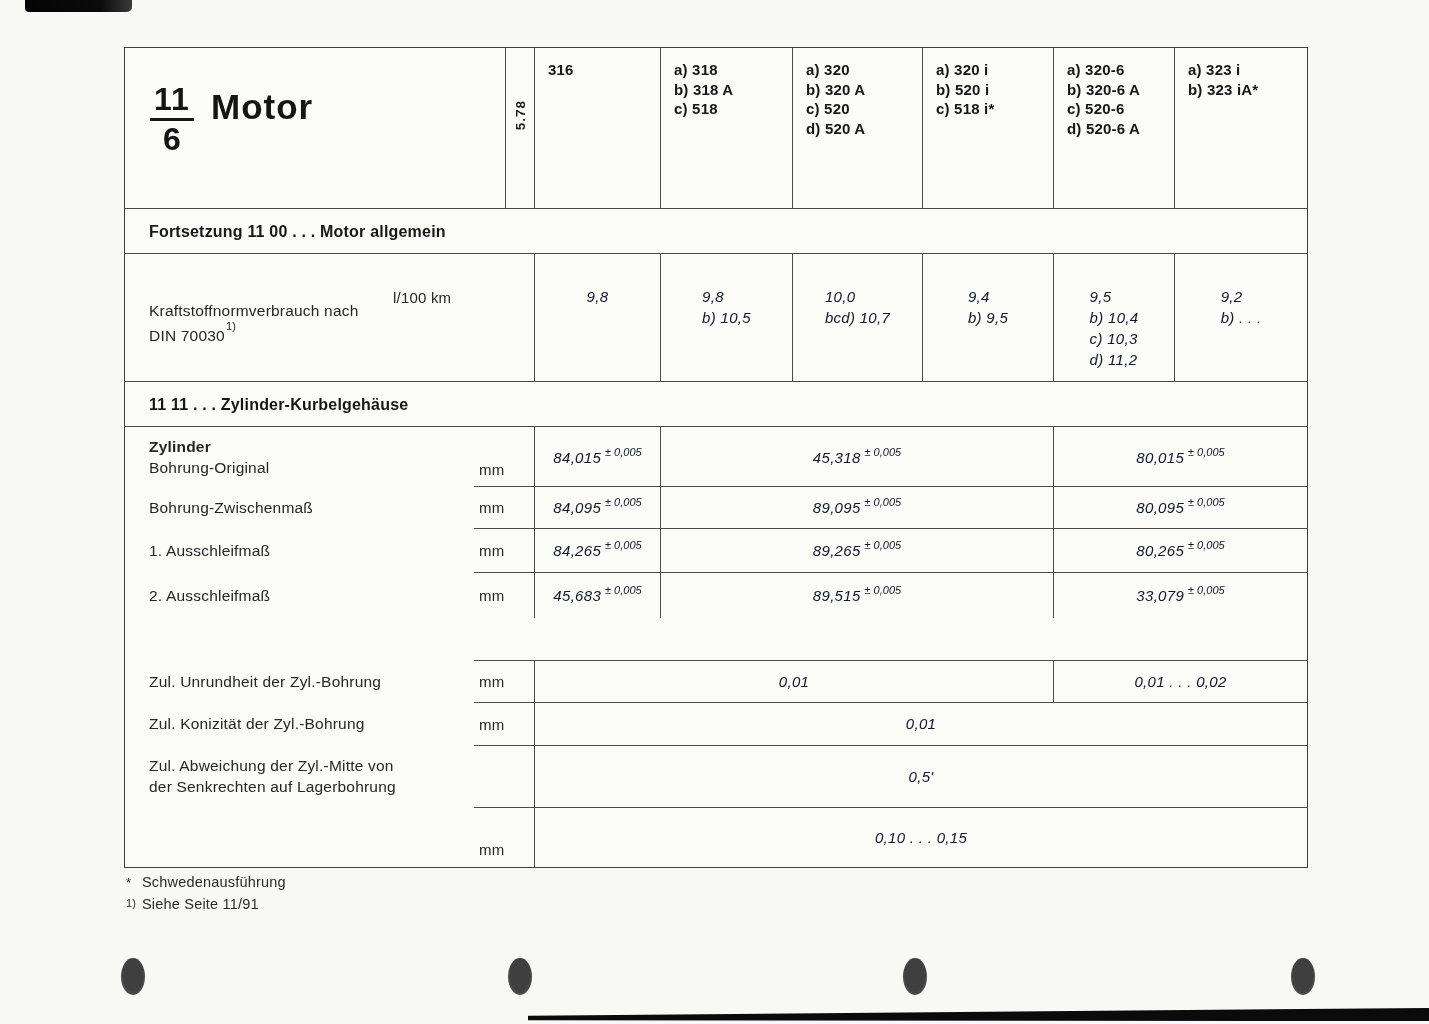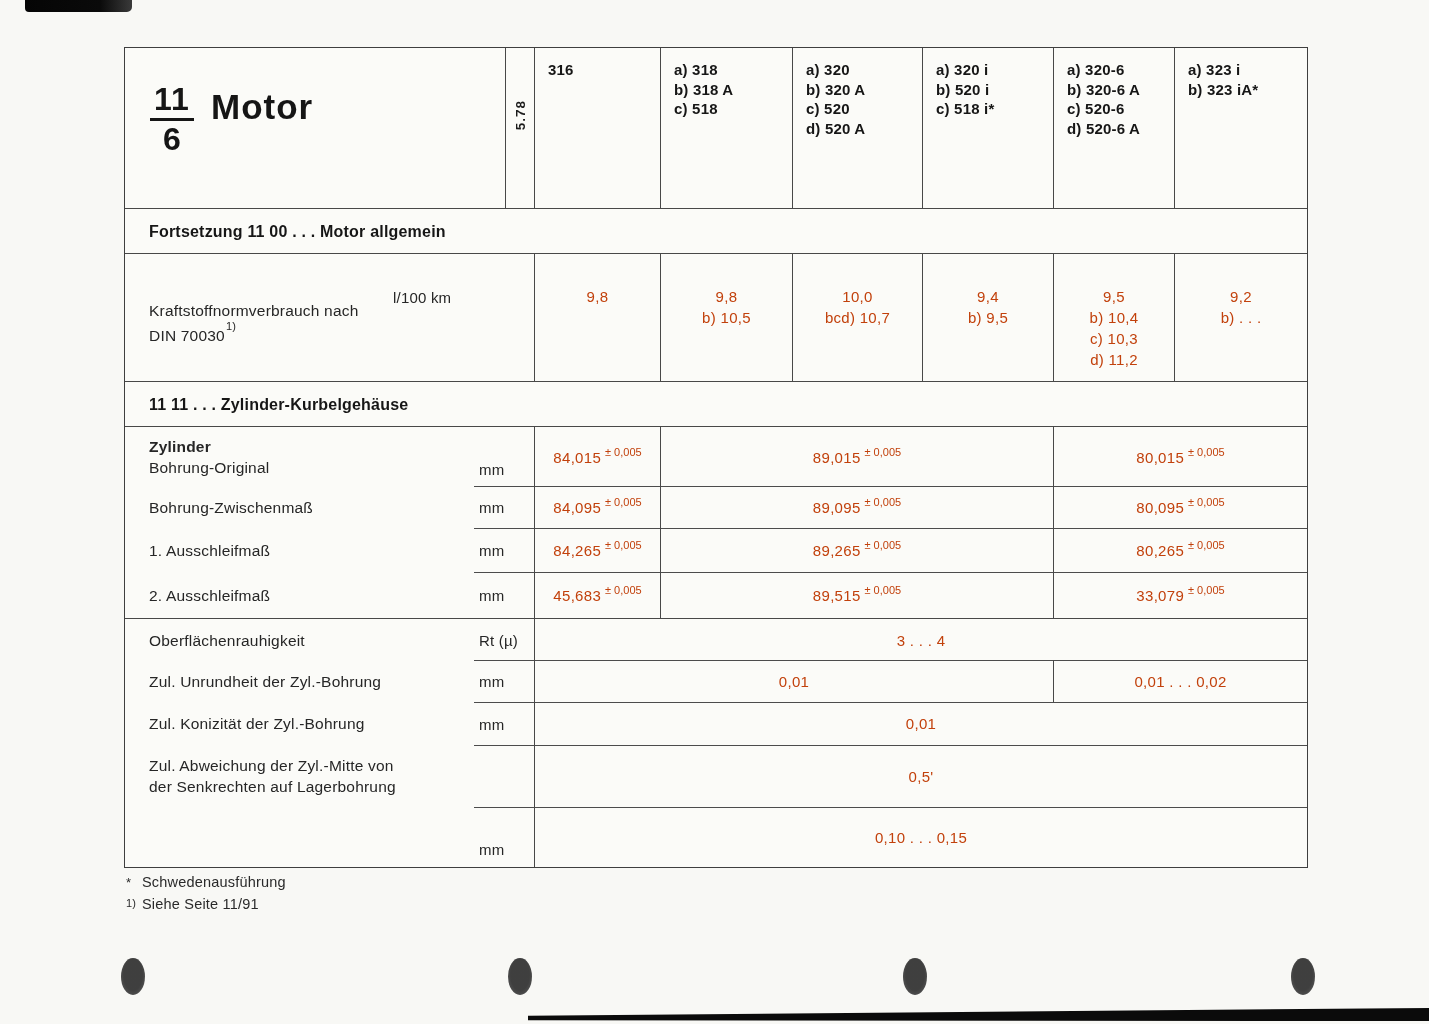--- a/index.html
+++ b/index.html
@@ -82,21 +82,21 @@
   .lab{font-size:15.5px;line-height:21px;color:#262626;letter-spacing:.2px;}
   .lab-cell{display:flex;flex-direction:column;justify-content:center;padding-left:24px;}
   .lab-top{justify-content:center;padding-top:10px;}
   .lline{display:block;}
   .fnsup{font-size:11px;position:relative;top:-5px;margin-left:1px;}
   .unit{position:absolute;left:354px;font-size:15px;color:#262626;white-space:nowrap;}
   .unit-mid{top:50%;transform:translateY(-50%);}
   .unit-fuel{left:268px;top:33px;}
   .unit-line2{top:32px;}
   .val-cell{display:flex;align-items:center;justify-content:center;
-            font-size:15px;color:#c2410c;text-align:center;letter-spacing:.3px;}
+            font-size:15px;color:#0f172a;letter-spacing:.3px;font-style:italic;}
   .val-top{align-items:flex-start;padding-top:32px;line-height:21px;}
   .tol{font-size:11px;position:relative;top:-5px;margin-left:4px;letter-spacing:0;}
   
   .footnotes{position:absolute;left:126px;top:872px;font-size:14.5px;color:#2a2a2a;line-height:20px;letter-spacing:.2px;}
   .fnmark{display:inline-block;width:16px;font-size:13px;}
   .fnmark2{display:inline-block;width:16px;font-size:11px;vertical-align:2px;}
 </style>
 </head>
 <body>
 
@@ -170,21 +170,21 @@
       <div class="cell br w-label lab-cell lab">
         <span class="lline" style="font-weight:700">Zylinder</span>
         <span class="lline">Bohrung-Original</span>
         <span class="unit unit-line2">mm</span>
       </div>
       <div class="cell br w316 val-cell">
           <span>84,015</span>
           <span class="tol">± 0,005</span>
         </div>
       <div class="cell br w-mid val-cell">
-          <span>89,015</span>
+          <span>45,318</span>
           <span class="tol">± 0,005</span>
         </div>
       <div class="cell w-right val-cell">
           <span>80,015</span>
           <span class="tol">± 0,005</span>
         </div>
     </div>
 
     <div class="row inset" id="r-bore2">
       <div class="cell br w-label lab-cell lab">
@@ -236,27 +236,20 @@
       <div class="cell br w-mid val-cell">
           <span>89,515</span>
           <span class="tol">± 0,005</span>
         </div>
       <div class="cell w-right val-cell">
           <span>33,079</span>
           <span class="tol">± 0,005</span>
         </div>
     </div>
 
-    <div class="row bt" id="r-spec1">
-      <div class="cell br w-label lab-cell lab">
-        <span class="lline">Oberflächenrauhigkeit</span>
-        <span class="unit unit-mid">Rt (µ)</span>
-      </div>
-      <div class="cell w-full val-cell">3 . . . 4</div>
-    </div>
 
     <div class="row inset" id="r-spec2">
       <div class="cell br w-label lab-cell lab">
         <span class="lline">Zul. Unrundheit der Zyl.-Bohrung</span>
         <span class="unit unit-mid">mm</span>
       </div>
       <div class="cell br w-left2 val-cell">0,01</div>
       <div class="cell w-right val-cell">0,01 . . . 0,02</div>
     </div>
 

